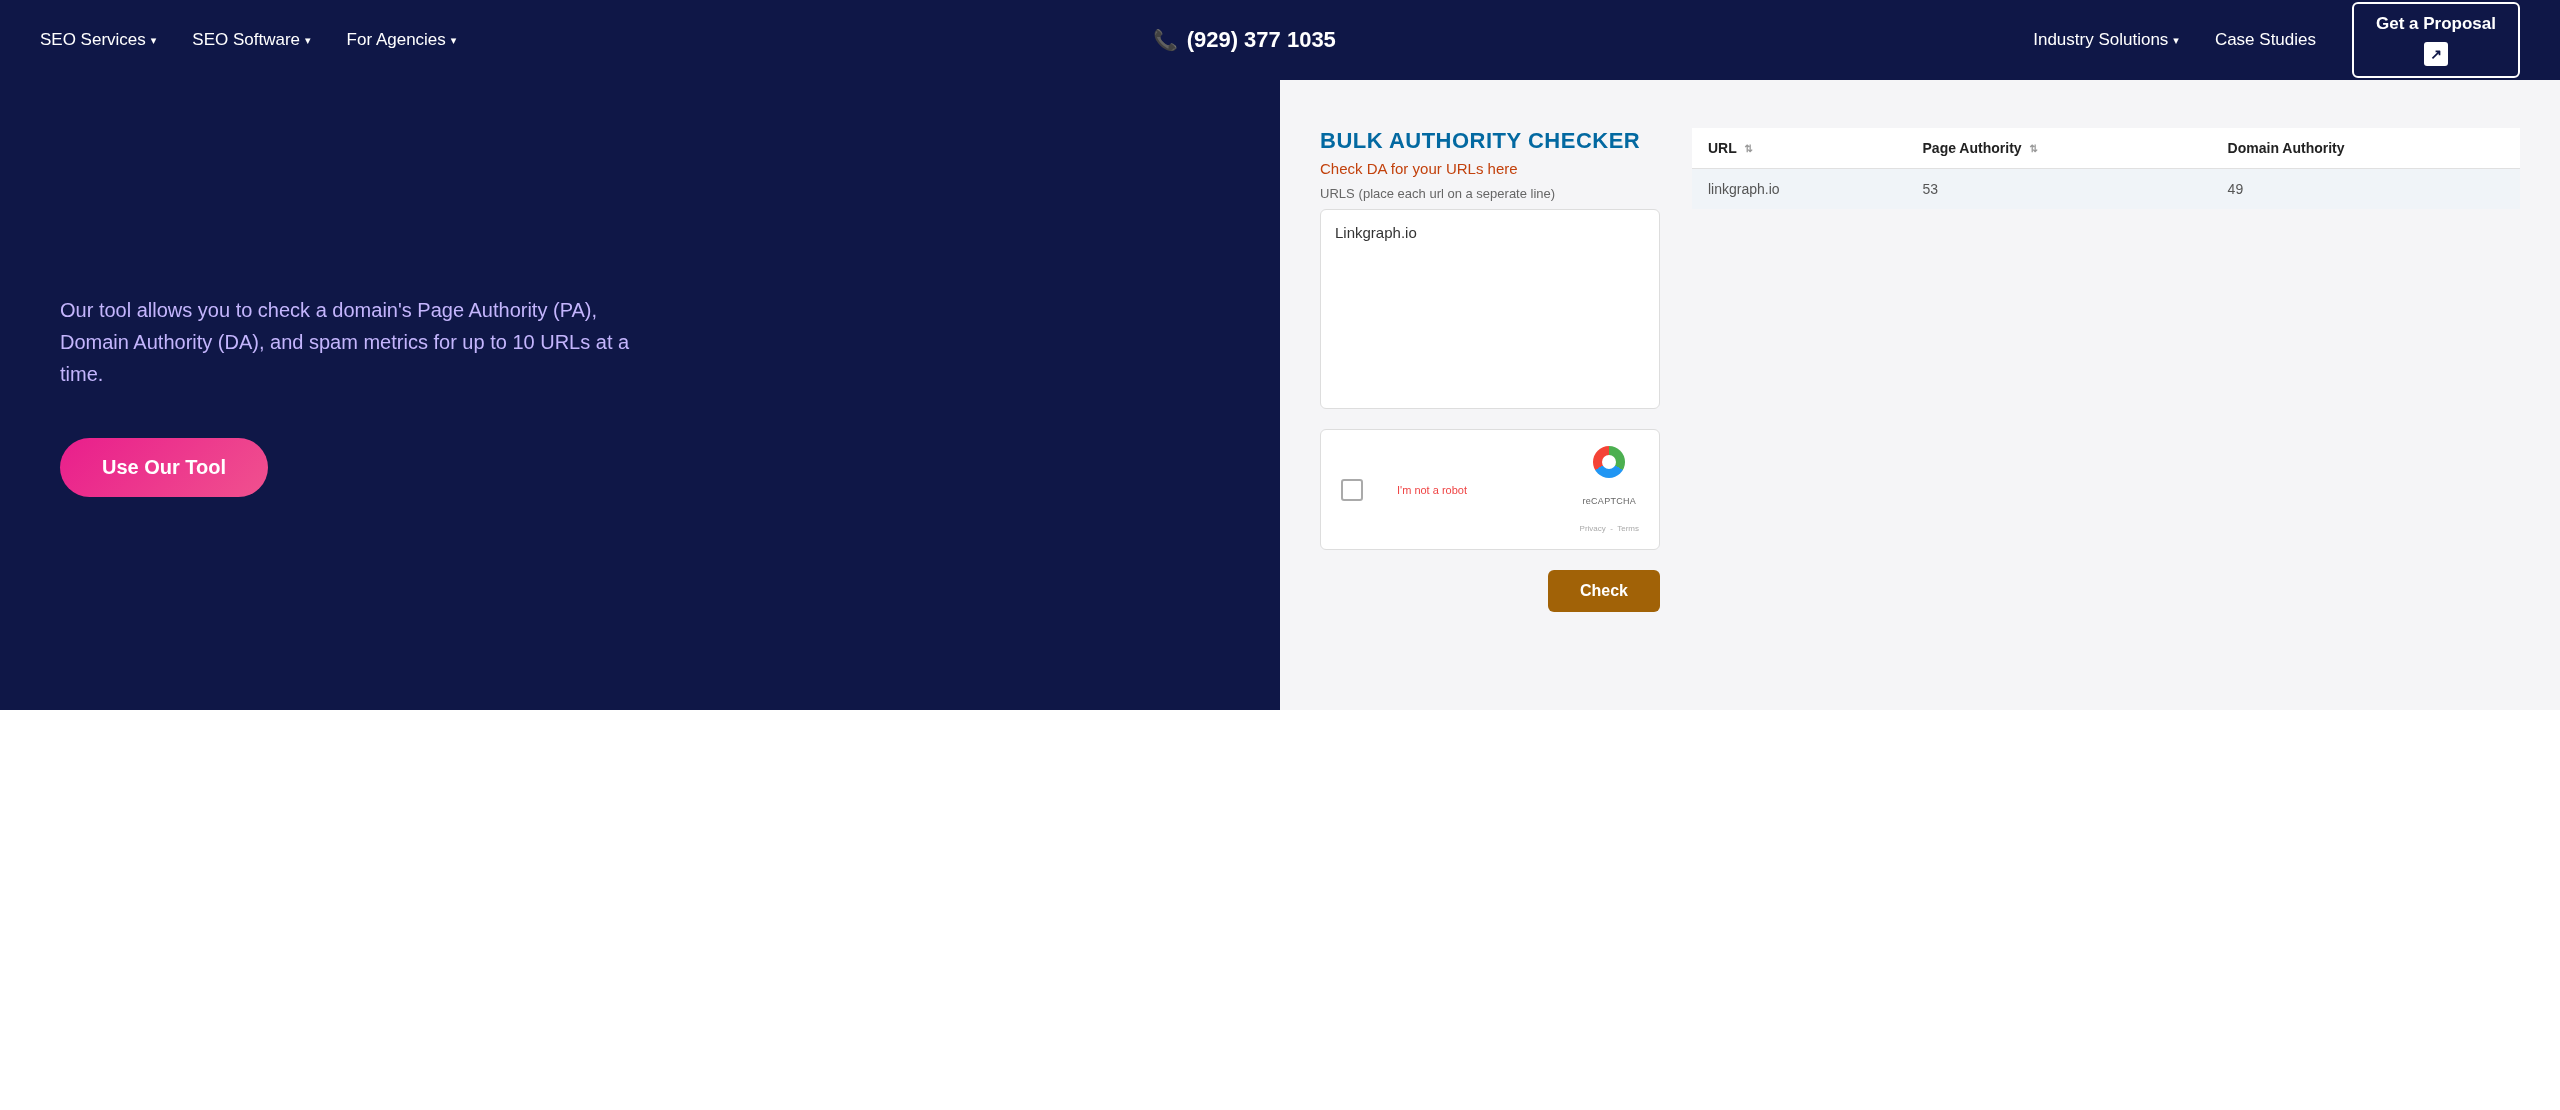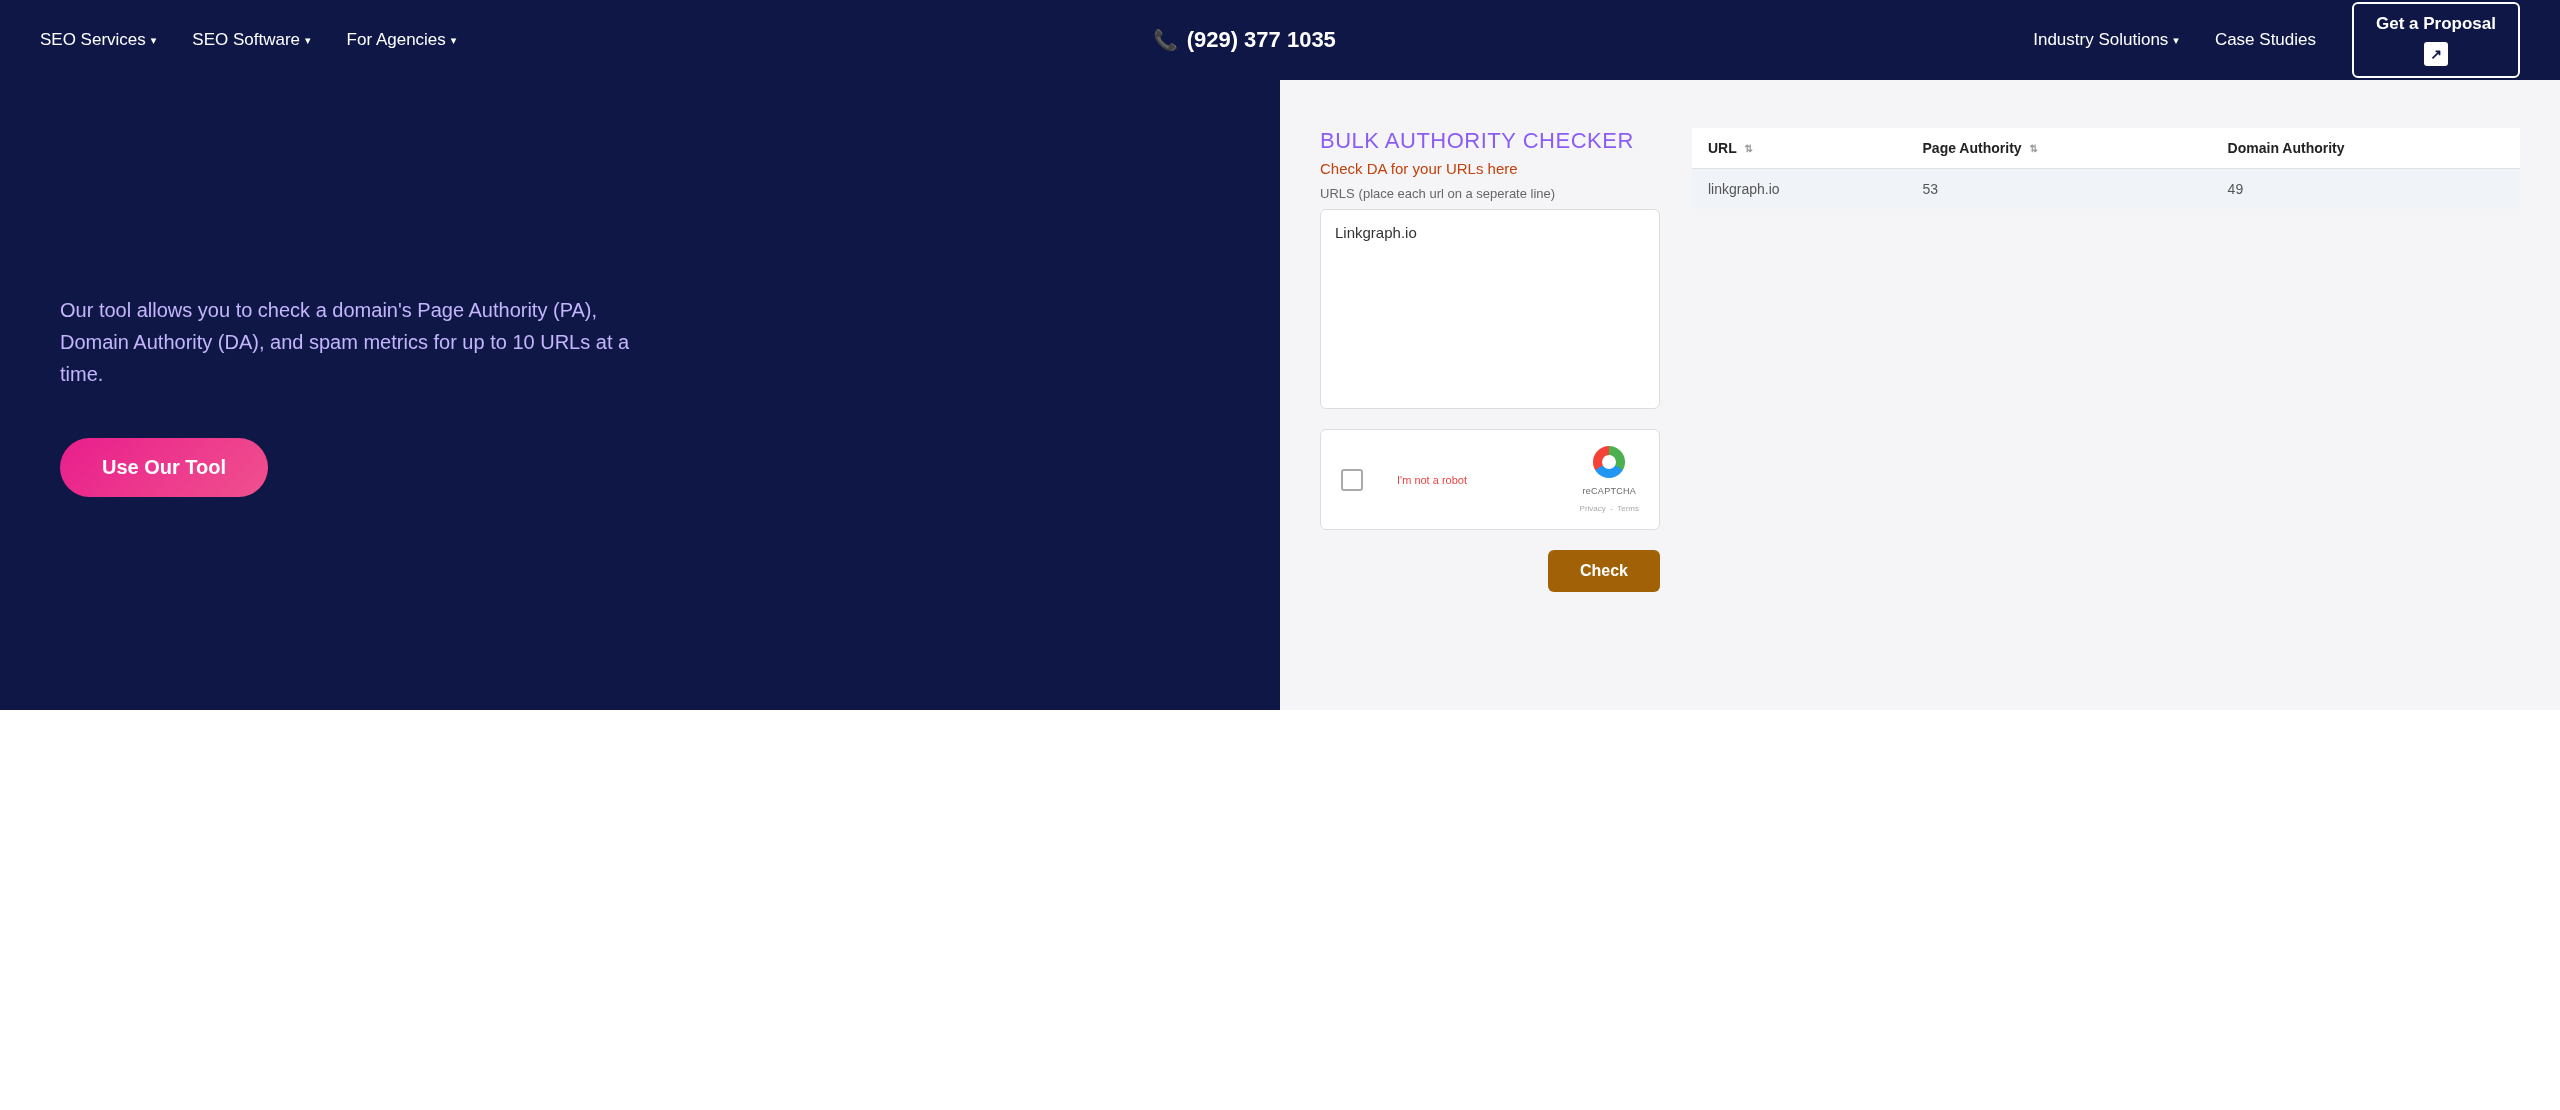--- a/index.html
+++ b/index.html
@@ -132,22 +132,22 @@
       display: flex;
       gap: 32px;
       align-items: flex-start;
     }
     .tool-panel {
       flex: 0 0 340px;
       min-width: 300px;
     }
     .tool-title {
       font-size: 22px;
-      font-weight: 400;
-      color: #8b5cf6;
+      font-weight: 700;
+      color: #0369a1;
       letter-spacing: 0.5px;
       text-transform: uppercase;
       margin-bottom: 6px;
     }
     .tool-subtitle {
       font-size: 15px;
       color: #c2410c;
       margin-bottom: 8px;
     }
     .urls-label {
@@ -197,21 +197,21 @@
     .captcha-text {
       font-size: 11px;
       color: #ef4444;
       flex: 1;
       margin-left: 20px;
     }
     .captcha-logo {
       display: flex;
       flex-direction: column;
       align-items: center;
-      gap: 8px;
+      gap: 18px;
     }
     .captcha-logo .rc-icon {
       width: 32px;
       height: 32px;
       border-radius: 50%;
       background: conic-gradient(#4CAF50 0deg 120deg, #2196F3 120deg 240deg, #F44336 240deg 360deg);
       display: flex;
       align-items: center;
       justify-content: center;
     }

